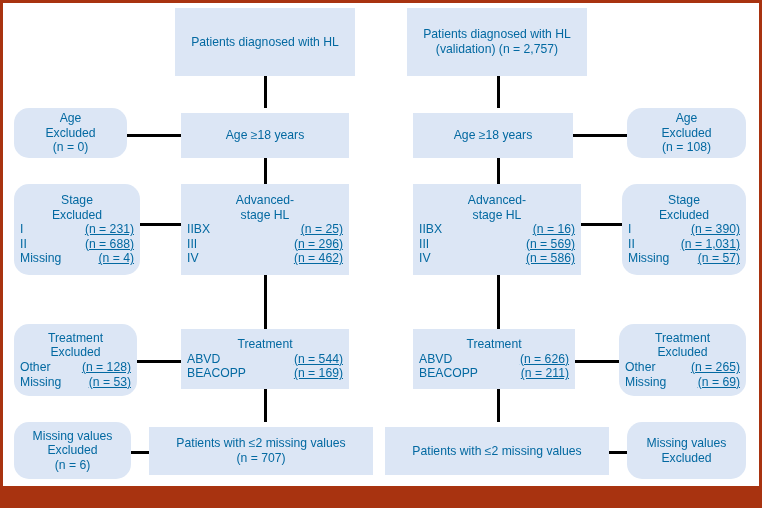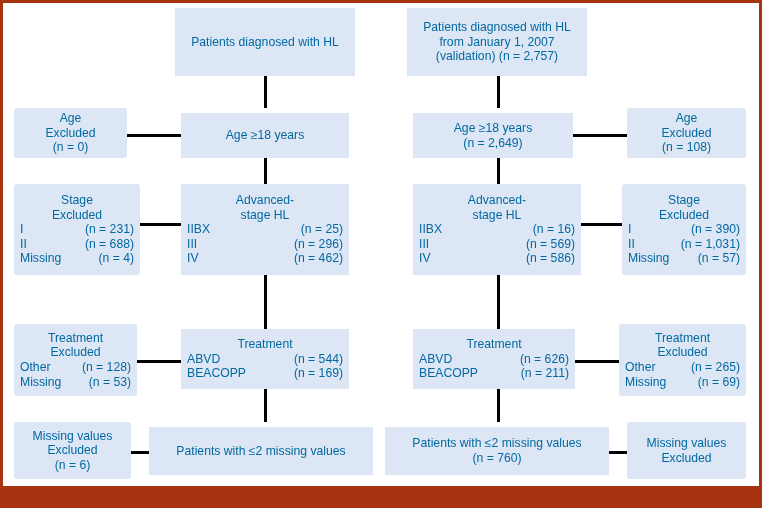--- a/index.html
+++ b/index.html
@@ -44,29 +44,29 @@
     background: #dce6f5;
     color: #0369a1;
     font-size: 12.2px;
     line-height: 14.6px;
     box-sizing: border-box;
     display: flex;
     flex-direction: column;
     justify-content: center;
     padding: 3px 6px;
   }
-  .box.rounded { border-radius: 3px; }
+  .box.rounded { border-radius: 15px; }
   .box .ctr { text-align: center; white-space: nowrap; }
   .box .rowline {
     display: flex;
     justify-content: space-between;
     white-space: nowrap;
   }
   .box .rowline .lbl { text-align: left; }
-  .box .rowline .val { text-align: left; }
+  .box .rowline .val { text-align: left; text-decoration: underline; }
   .connector-v {
     position: absolute;
     background: #000000;
     width: 3px;
   }
   .connector-h {
     position: absolute;
     background: #000000;
     height: 3px;
   }
@@ -178,31 +178,30 @@
     </div>
 
     <div class="box rounded" style="left:11px; top:419px; width:117px; height:57px;">
       <div class="ctr">Missing values</div>
       <div class="ctr">Excluded</div>
       <div class="ctr">(n = 6)</div>
     </div>
 
     <div class="box" style="left:146px; top:424px; width:224px; height:48px;">
       <div class="ctr">Patients with ≤2 missing values</div>
+      <div class="ctr">(n = 707)</div>
     </div>
 
     <div class="box" style="left:404px; top:5px; width:180px; height:68px;">
       <div class="ctr">Patients diagnosed with HL</div>
-      <div class="ctr">from January 1, 2007</div>
       <div class="ctr">(validation) (n = 2,757)</div>
     </div>
 
     <div class="box" style="left:410px; top:110px; width:160px; height:45px;">
       <div class="ctr">Age ≥18 years</div>
-      <div class="ctr">(n = 2,649)</div>
     </div>
 
     <div class="box rounded" style="left:624px; top:105px; width:119px; height:50px;">
       <div class="ctr">Age</div>
       <div class="ctr">Excluded</div>
       <div class="ctr">(n = 108)</div>
     </div>
 
     <div class="box" style="left:410px; top:181px; width:168px; height:91px;">
       <div class="ctr">Advanced-</div>
@@ -258,21 +257,20 @@
         <span class="val">(n = 265)</span>
       </div>
       <div class="rowline">
         <span class="lbl">Missing</span>
         <span class="val">(n = 69)</span>
       </div>
     </div>
 
     <div class="box" style="left:382px; top:424px; width:224px; height:48px;">
       <div class="ctr">Patients with ≤2 missing values</div>
-      <div class="ctr">(n = 760)</div>
     </div>
 
     <div class="box rounded" style="left:624px; top:419px; width:119px; height:57px;">
       <div class="ctr">Missing values</div>
       <div class="ctr">Excluded</div>
     </div>
 
   </div>
 
   <div id="bottom-bar"></div>

